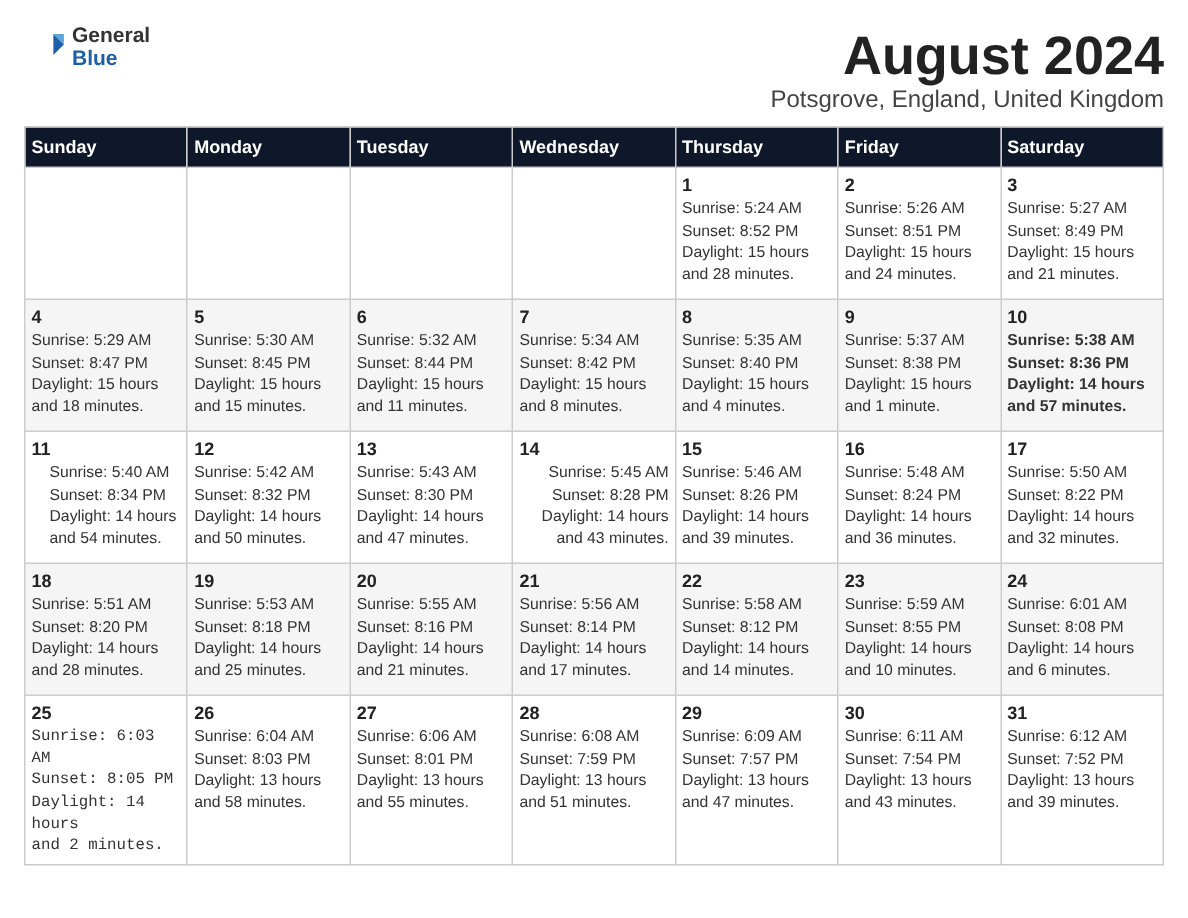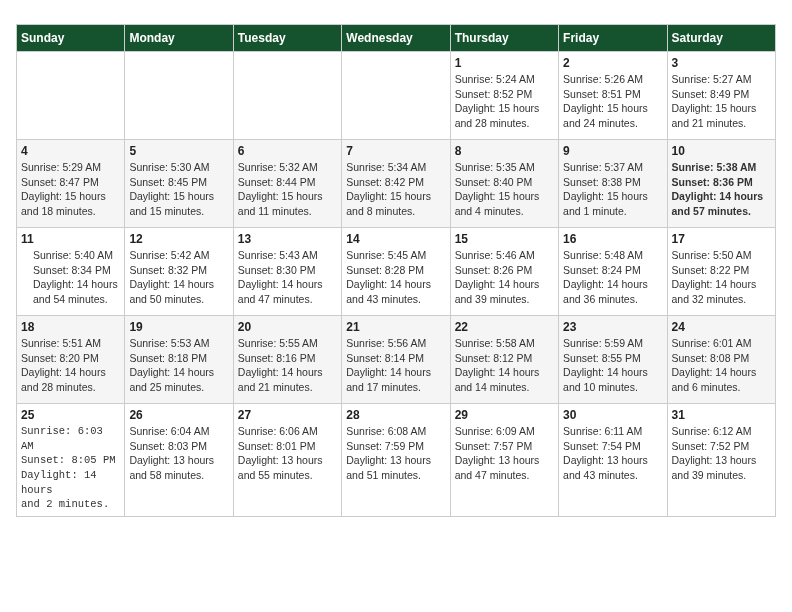--- a/index.html
+++ b/index.html
@@ -45,21 +45,21 @@
     .location {
       font-size: 16px;
       color: #444;
     }
     .calendar {
       width: 100%;
       border-collapse: collapse;
       font-size: 11px;
     }
     .calendar thead tr th {
-      background: #14532d;
+      background: #0f172a;
       color: #fff;
       padding: 6px 4px;
       text-align: left;
       font-size: 12px;
       border: 1px solid #ccc;
     }
     .calendar tbody tr td {
       vertical-align: top;
       border: 1px solid #ccc;
       padding: 4px;
@@ -82,20 +82,34 @@
       line-height: 1.4;
     }
     .empty-cell {
       background: #fff !important;
     }
   </style>
 </head>
 <body>
 
 <div class="header">
+  <div class="logo">
+    <svg class="logo-icon" viewBox="0 0 40 40">
+      <polygon points="28,8 38,18 28,28" fill="#1a5fa8"></polygon>
+      <polygon points="28,8 38,8 38,18" fill="#5ba3d9"></polygon>
+    </svg>
+    <div class="logo-text">
+      <span class="logo-general">General</span>
+      <span class="logo-blue">Blue</span>
+    </div>
+  </div>
+  <div class="title-block">
+    <div class="month-title">August 2024</div>
+    <div class="location">Potsgrove, England, United Kingdom</div>
+  </div>
 </div>
 
 <table class="calendar">
   <thead>
     <tr>
     <th>Sunday</th>
         <th>Monday</th>
         <th>Tuesday</th>
         <th>Wednesday</th>
         <th>Thursday</th>
@@ -199,21 +213,21 @@
         </td>
         <td>
           <div class="day-number">13</div>
           <div class="day-info" style="white-space: pre-line;">Sunrise: 5:43 AM
 Sunset: 8:30 PM
 Daylight: 14 hours
 and 47 minutes.</div>
         </td>
         <td>
           <div class="day-number">14</div>
-          <div class="day-info" style="white-space: pre-line;">Sunrise: 5:45 AM
+          <div class="day-info" style="white-space: pre-line; text-align: right;">Sunrise: 5:45 AM
 Sunset: 8:28 PM
 Daylight: 14 hours
 and 43 minutes.</div>
         </td>
         <td>
           <div class="day-number">15</div>
           <div class="day-info" style="white-space: pre-line;">Sunrise: 5:46 AM
 Sunset: 8:26 PM
 Daylight: 14 hours
 and 39 minutes.</div>

